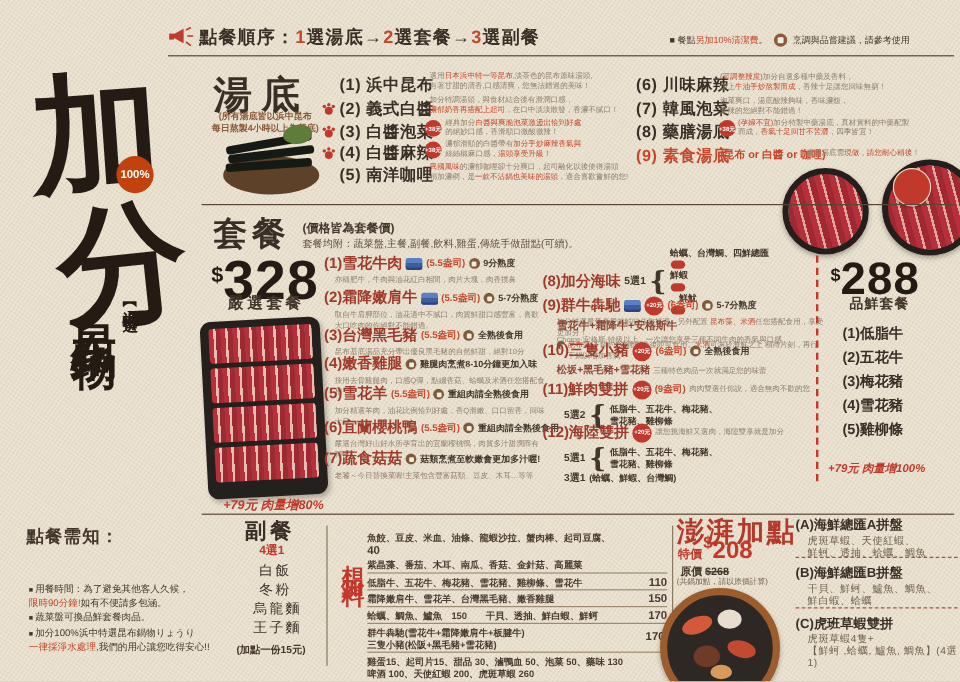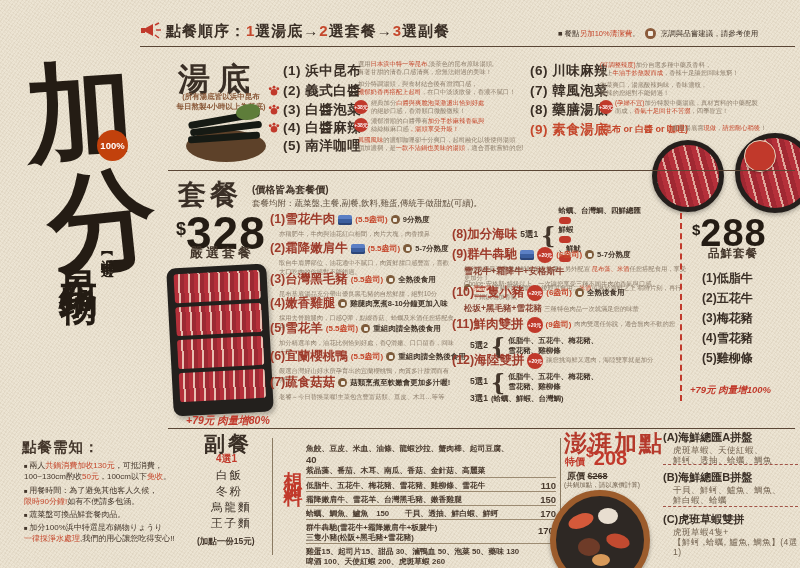--- a/index.html
+++ b/index.html
@@ -350,26 +350,25 @@
     <div class="p288-item">(2)五花牛</div>
     <div class="p288-item">(3)梅花豬</div>
     <div class="p288-item">(4)雪花豬</div>
     <div class="p288-item">(5)雞柳條</div>
   </div>
   <div class="abs bonus" style="left:690px;top:384px;font-size:9.5px">+79元 肉量增100%</div>
 
   <div class="abs hline" style="left:168px;top:428px;width:627px"></div>
 
   <div class="abs" style="left:22px;top:438px;font-size:14.5px;font-weight:bold;letter-spacing:1px">點餐需知：</div>
-  <div class="abs notice-b" style="left:24px;top:461px;width:160px"><span>兩人</span><span class="hl">共鍋消費加收130元</span><span>，可抵消費，</span><br><span>100~130cm酌收</span><span class="hl">50元</span><span>，100cm以下</span><span class="hl">免收</span><span>。</span></div>
   <div class="abs notice-b" style="left:24px;top:486px;width:160px"><span>用餐時間：為了避免其他客人久候，</span><br><span></span><span class="hl">限時90分鐘!</span><span>如有不便請多包涵。</span></div>
   <div class="abs notice-b" style="left:24px;top:510px;width:160px"><span>蔬菜盤可換品鮮套餐肉品。</span></div>
   <div class="abs notice-b" style="left:24px;top:523px;width:165px"><span>加分100%浜中特選昆布鍋物りょうり</span><br><span></span><span class="hl">一律採淨水處理</span><span>,我們的用心讓您吃得安心!!</span></div>
 
-  <div class="abs sec-title serif" style="left:204px;top:430px;font-size:21px;letter-spacing:3px">副餐</div>
+  <div class="abs sec-title serif" style="left:204px;top:430px;font-size:18px;letter-spacing:3px">副餐</div>
   <div class="abs" style="left:216px;top:452px;font-size:10px;font-weight:bold;color:#c1392b">4選1</div>
   <div class="abs side-item" style="left:216px;top:468px">白飯</div>
   <div class="abs side-item" style="left:216px;top:484px">冬粉</div>
   <div class="abs side-item" style="left:211px;top:500px">烏龍麵</div>
   <div class="abs side-item" style="left:211px;top:516px">王子麵</div>
   <div class="abs" style="left:197px;top:536px;font-size:8.5px;font-weight:bold">(加點一份15元)</div>
 
   <div class="abs vline" style="left:272px;top:438px;height:117px"></div>
 
   <div class="abs vtext" style="left:280px;top:455px;font-size:19px;color:#c1392b;letter-spacing:8px">想加料</div>

